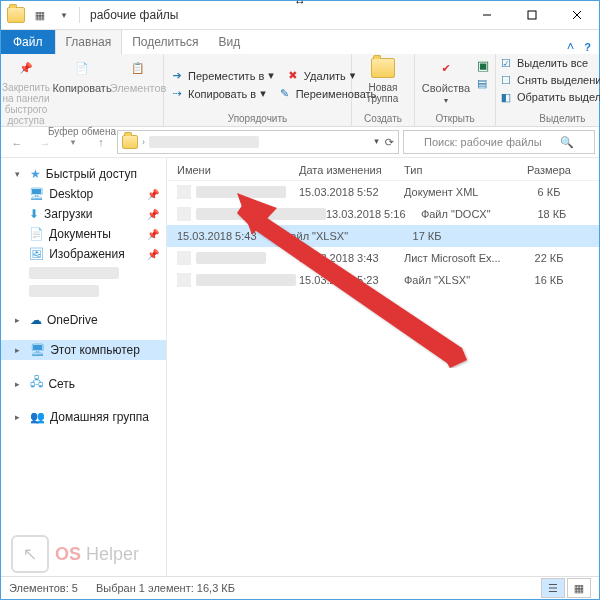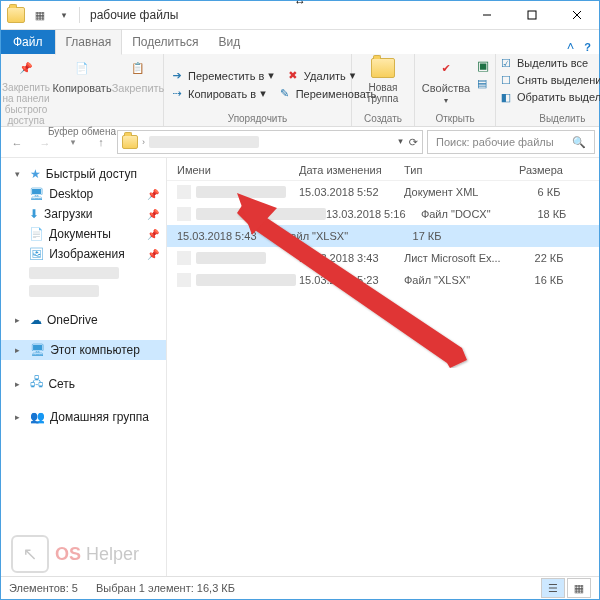--- a/index.html
+++ b/index.html
@@ -26,21 +26,21 @@
 .rgroup-body{display:flex;align-items:flex-start;gap:6px;flex:1}
 .rbtn-big{display:flex;flex-direction:column;align-items:center;justify-content:flex-start;width:50px;text-align:center;color:#555;gap:2px}
 .rbtn-big.disabled{color:#b0b0b0}
 .ricon{width:24px;height:24px;display:flex;align-items:center;justify-content:center}
 .rsmall-list{display:flex;flex-direction:column;gap:3px}
 .rsmall{display:flex;align-items:center;gap:4px;color:#333;white-space:nowrap}
 .rsmall .i{width:14px;height:14px;display:flex;align-items:center;justify-content:center}
 .addr{height:30px;display:flex;align-items:center;gap:4px;padding:0 4px;border-bottom:1px solid #e8e8e8}
 .nav-btn{width:24px;height:24px;display:flex;align-items:center;justify-content:center;color:#888}
 .addr-field{flex:1;height:22px;border:1px solid #ccc;display:flex;align-items:center;padding:0 4px;gap:4px}
-.search-field{width:150px;height:22px;border:1px solid #ccc;display:flex;align-items:center;padding:0 8px;color:#888;gap:4px}
+.search-field{width:150px;height:22px;border:1px solid #ccc;display:flex;align-items:center;padding:0 20px;color:#888;gap:4px}
 .body{flex:1;display:flex;overflow:hidden}
 .sidebar{width:165px;border-right:1px solid #e8e8e8;padding:6px 0;overflow:hidden}
 .side-item{display:flex;align-items:center;gap:5px;padding:3px 6px 3px 14px;font-size:12px;color:#222}
 .side-item.sel{background:#cde8ff}
 .side-item .chev{width:10px;color:#666;font-size:9px}
 .side-item .pin{margin-left:auto;color:#888;font-size:10px}
 .side-sub{padding-left:28px}
 .side-space{height:10px}
 .i-star{color:#4aa0e0}
 .i-desktop{color:#3a9bd8}
@@ -50,21 +50,21 @@
 .i-onedrive{color:#0a64a4}
 .i-pc{color:#3a9bd8}
 .i-net{color:#3a9bd8}
 .i-home{color:#3eab4b}
 .blur{background:#e8e8e8;border-radius:2px;color:transparent}
 .content{flex:1;display:flex;flex-direction:column;overflow:hidden;position:relative}
 .cols{display:flex;padding:6px 10px 4px;color:#555;font-size:11px;border-bottom:1px solid #f0f0f0}
 .col-name{flex:1}
 .col-date{width:105px}
 .col-type{width:115px}
-.col-size{width:60px;text-align:left;padding-right:10px}
+.col-size{width:60px;text-align:center;padding-right:10px}
 .rows{flex:1}
 .row{display:flex;align-items:center;padding:2px 10px;font-size:11px;height:18px}
 .row.sel{background:#cde8ff}
 .row .nm{flex:1;display:flex;align-items:center;gap:5px}
 .row .dt{width:105px;color:#555}
 .row .tp{width:115px;color:#555;white-space:nowrap;overflow:hidden;text-overflow:ellipsis}
 .row .sz{width:60px;text-align:center;color:#555;padding-right:10px}
 .file-icon{width:14px;height:14px;display:inline-block}
 .fi-xlsx{background:#1e7145;border-radius:2px;position:relative}
 .fi-xlsx:after{content:"x";position:absolute;color:#fff;font-size:8px;font-weight:bold;left:4px;top:0}
@@ -129,21 +129,21 @@
         <div class="rbtn-big disabled">
           <span class="ricon">📌</span>
           <span style="font-size:10px;line-height:1.1">Закрепить на панели быстрого доступа</span>
         </div>
         <div class="rbtn-big">
           <span class="ricon">📄</span>
           <span>Копировать</span>
         </div>
         <div class="rbtn-big disabled">
           <span class="ricon">📋</span>
-          <span>Закрепить</span>
+          <span>Элементов</span>
         </div>
       </div>
       <div class="rgroup-label">Буфер обмена</div>
     </div>
 
     <div class="rgroup" style="width:175px">
       <div class="rgroup-body" style="flex-direction:column;align-items:flex-start;justify-content:center;gap:4px;width:100%">
         <div style="display:flex;gap:12px">
           <div class="rsmall"><span class="i" style="color:#2a7ab0">➔</span><span>Переместить в</span> ▾</div>
           <div class="rsmall"><span class="i" style="color:#d33">✖</span><span>Удалить</span> ▾</div>

